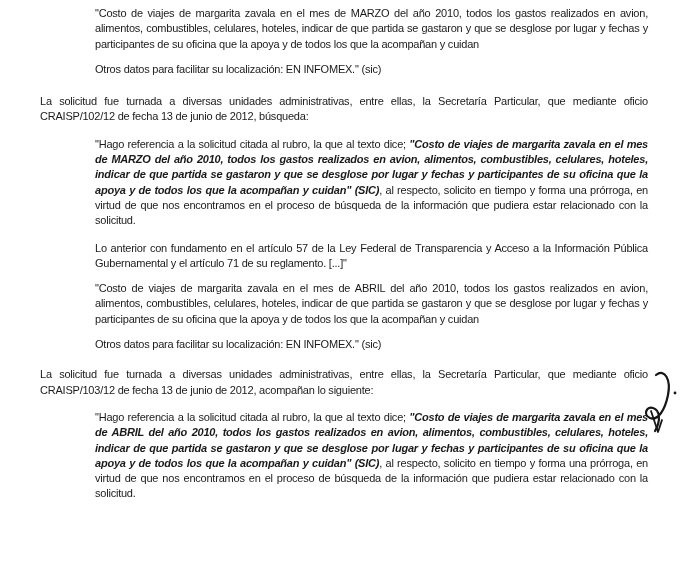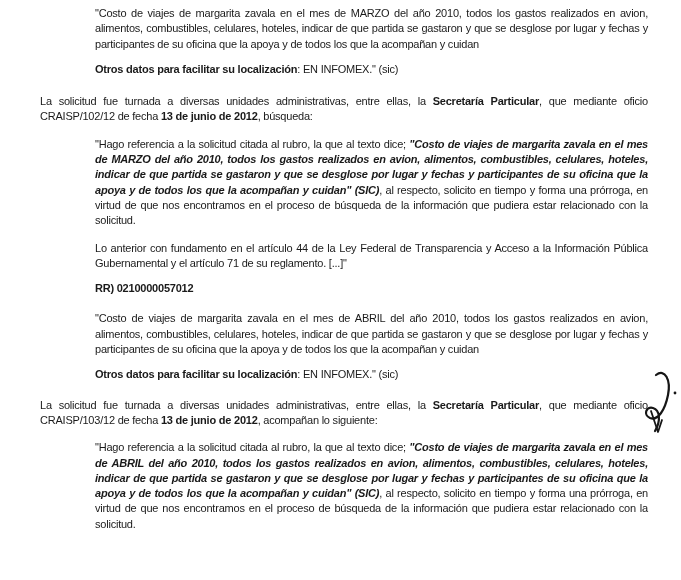--- a/index.html
+++ b/index.html
@@ -23,21 +23,21 @@
   }
   p {
     margin: 0 0 11px 0;
     text-align: justify;
   }
   .indent { margin-left: 55px; }
   .mb10 { margin-bottom: 10px; }
   .mb12 { margin-bottom: 12px; }
   .mb15 { margin-bottom: 15px; }
   .mb17 { margin-bottom: 17px; }
-  strong { font-weight: bold; margin-top: 25px; }
+  strong { font-weight: normal; margin-top: 25px; }
   .bi { font-weight: bold; font-style: italic; }
   .doodle {
     position: absolute;
     left: 638px;
     top: 369px;
     width: 42px;
     height: 72px;
   }
 </style>
 </head>
@@ -46,23 +46,22 @@
 <div class="page">
 
   <p class="indent mb10">"Costo de viajes de margarita zavala en el mes de MARZO del año 2010, todos los gastos realizados en avion, alimentos, combustibles, celulares, hoteles, indicar de que partida se gastaron y que se desglose por lugar y fechas y participantes de su oficina que la apoya y de todos los que la acompañan y cuidan</p>
 
   <p class="indent mb17"><strong>Otros datos para facilitar su localización</strong><span>: EN INFOMEX." (sic)</span></p>
 
   <p class="mb12"><span>La solicitud fue turnada a diversas unidades administrativas, entre ellas, la </span><strong>Secretaría Particular</strong><span>, que mediante oficio CRAISP/102/12 de fecha </span><strong>13 de junio de 2012</strong><span>, búsqueda:</span></p>
 
   <p class="indent mb12"><span>"Hago referencia a la solicitud citada al rubro, la que al texto dice; </span><span class="bi">"Costo de viajes de margarita zavala en el mes de MARZO del año 2010, todos los gastos realizados en avion, alimentos, combustibles, celulares, hoteles, indicar de que partida se gastaron y que se desglose por lugar y fechas y participantes de su oficina que la apoya y de todos los que la acompañan y cuidan" (SIC)</span><span>, al respecto, solicito en tiempo y forma una prórroga, en virtud de que nos encontramos en el proceso de búsqueda de la información que pudiera estar relacionado con la solicitud.</span></p>
 
-  <p class="indent mb10">Lo anterior con fundamento en el artículo 44 de la Ley Federal de Transparencia y Acceso a la Información Pública Gubernamental y el artículo 71 de su reglamento. [...]"</p>
+  <p class="indent mb10">Lo anterior con fundamento en el artículo 57 de la Ley Federal de Transparencia y Acceso a la Información Pública Gubernamental y el artículo 71 de su reglamento. [...]"</p>
 
-  <p class="indent mb15"><strong>RR) 0210000057012</strong></p>
 
 
   <p class="indent mb10">"Costo de viajes de margarita zavala en el mes de ABRIL del año 2010, todos los gastos realizados en avion, alimentos, combustibles, celulares, hoteles, indicar de que partida se gastaron y que se desglose por lugar y fechas y participantes de su oficina que la apoya y de todos los que la acompañan y cuidan</p>
 
   <p class="indent mb15"><strong>Otros datos para facilitar su localización</strong><span>: EN INFOMEX." (sic)</span></p>
 
   <p class="mb12"><span>La solicitud fue turnada a diversas unidades administrativas, entre ellas, la </span><strong>Secretaría Particular</strong><span>, que mediante oficio CRAISP/103/12 de fecha </span><strong>13 de junio de 2012</strong><span>, acompañan lo siguiente:</span></p>
 
   <p class="indent mb12"><span>"Hago referencia a la solicitud citada al rubro, la que al texto dice; </span><span class="bi">"Costo de viajes de margarita zavala en el mes de ABRIL del año 2010, todos los gastos realizados en avion, alimentos, combustibles, celulares, hoteles, indicar de que partida se gastaron y que se desglose por lugar y fechas y participantes de su oficina que la apoya y de todos los que la acompañan y cuidan" (SIC)</span><span>, al respecto, solicito en tiempo y forma una prórroga, en virtud de que nos encontramos en el proceso de búsqueda de la información que pudiera estar relacionado con la solicitud.</span></p>
 

